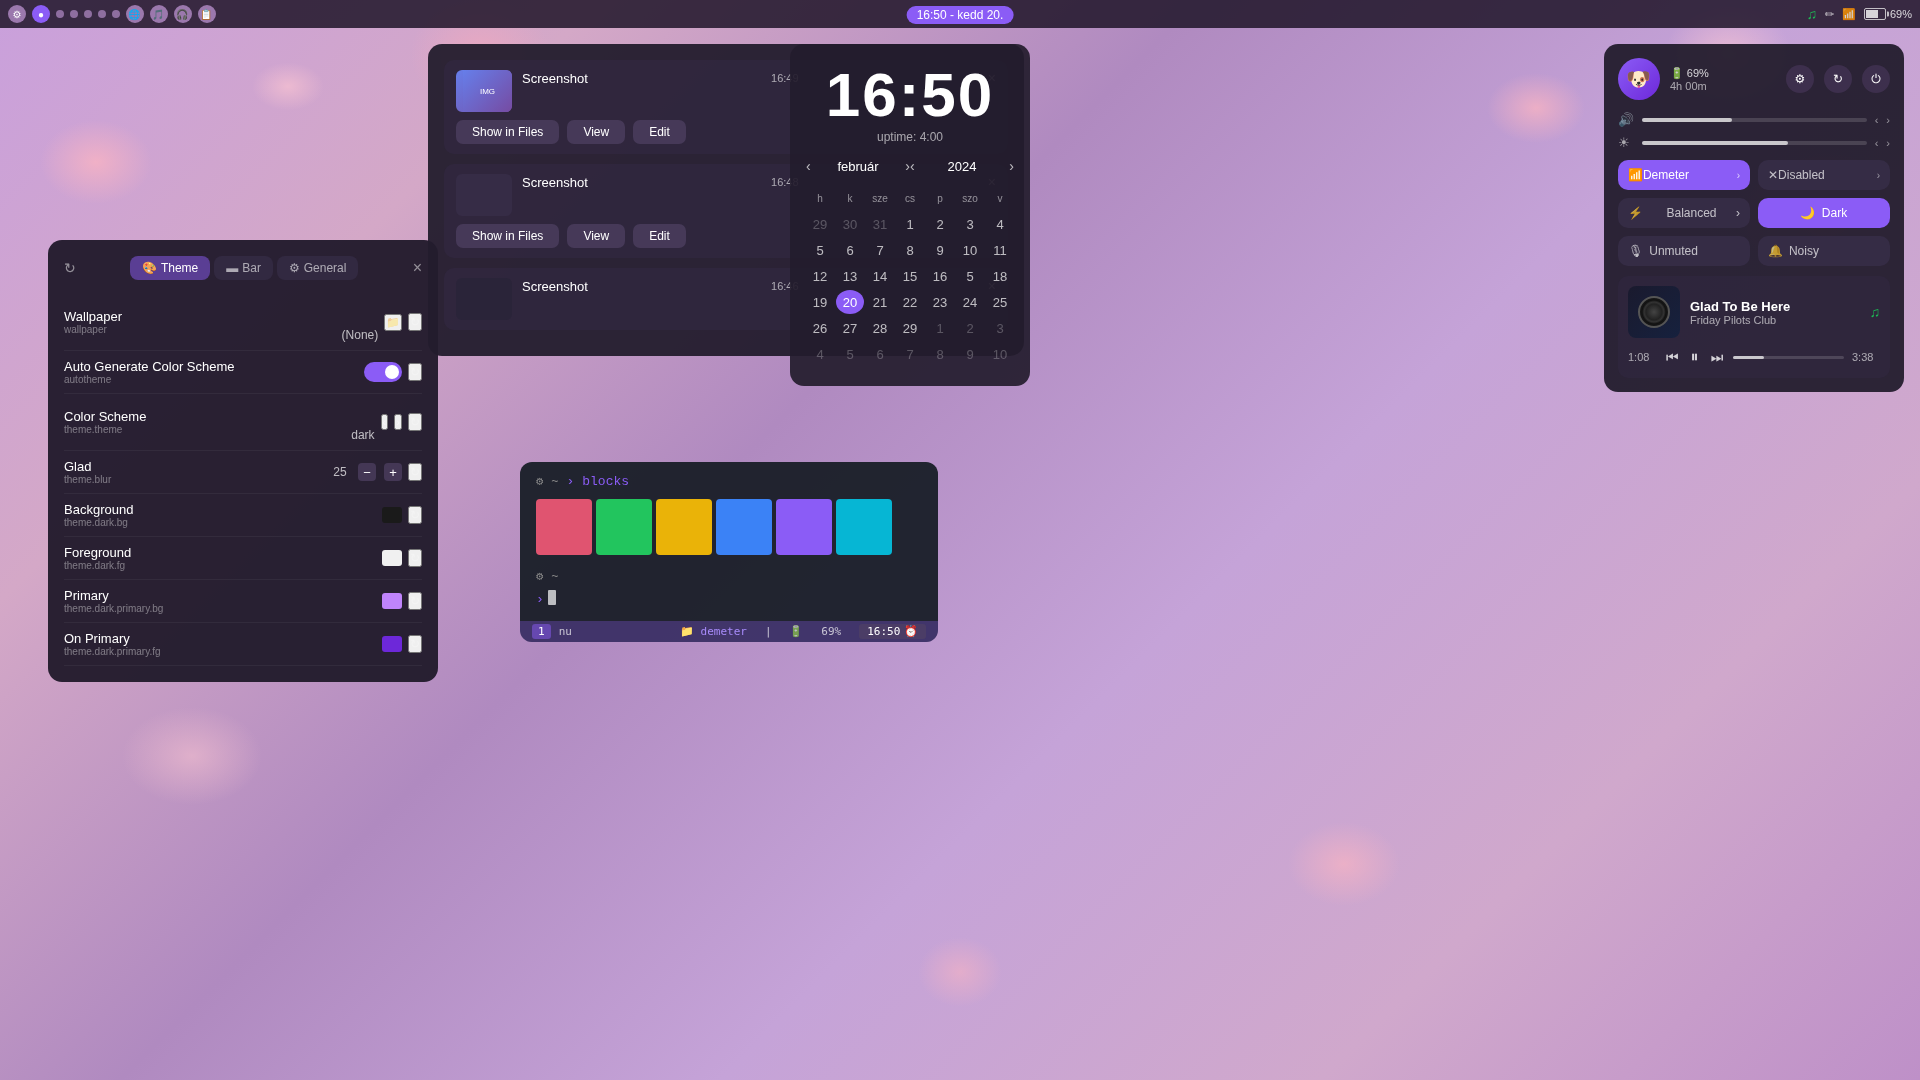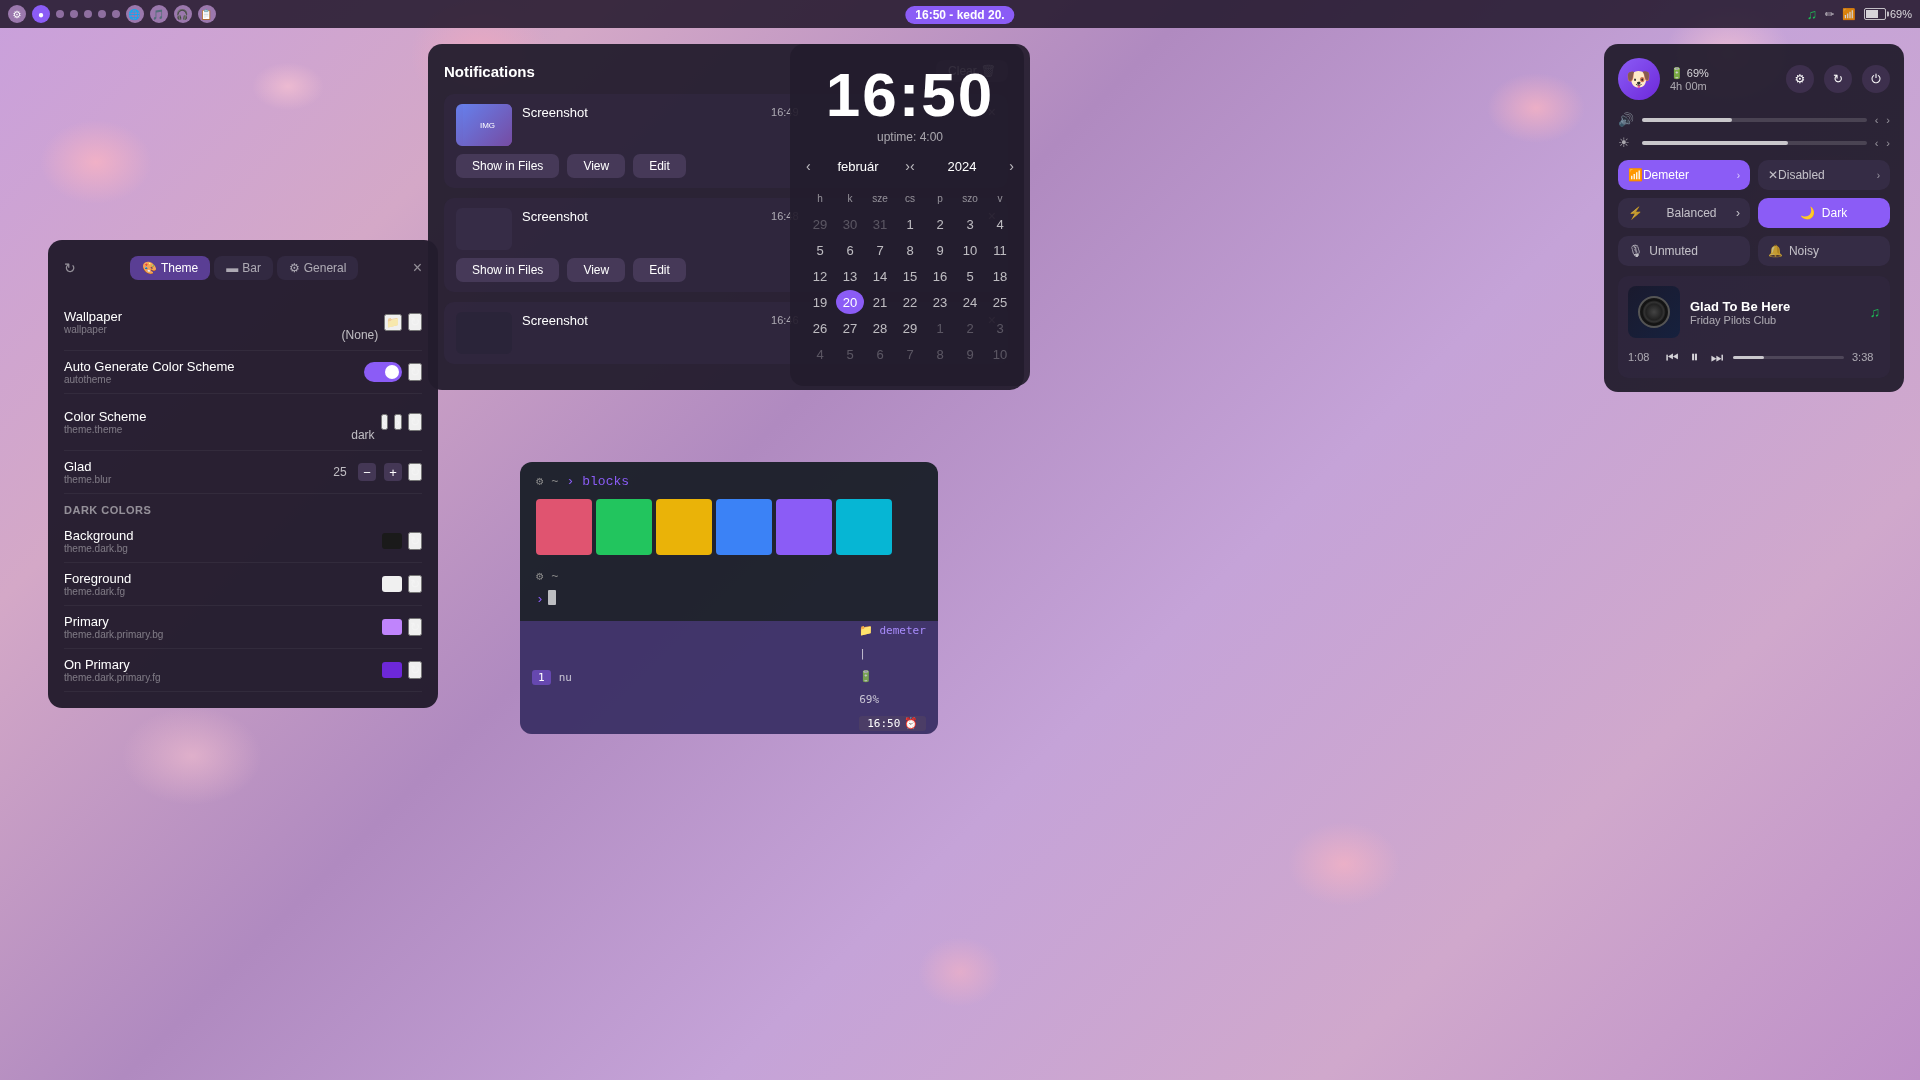--- a/index.html
+++ b/index.html
@@ -82,21 +82,21 @@
       height: 8px;
       border-radius: 50%;
       background: rgba(180,140,200,0.7);
     }
     .time-badge {
       background: #8b5cf6;
       color: white;
       padding: 2px 10px;
       border-radius: 12px;
       font-size: 12px;
-      font-weight: 700;
+      font-weight: 400;
     }
     .topbar-text {
       color: rgba(255,255,255,0.8);
       font-size: 11px;
     }
     .battery-bar {
       display: flex;
       align-items: center;
       gap: 4px;
       color: rgba(255,255,255,0.8);
@@ -785,22 +785,22 @@
     }
     .term-line-num {
       background: rgba(139,92,246,0.5);
       color: white;
       padding: 1px 6px;
       border-radius: 3px;
       font-size: 11px;
     }
     .term-status-right {
       display: flex;
-      gap: 10px;
-      flex-direction: column;
+      align-items: center;
+      gap: 18px;
     }
     .term-path {
       color: #a78bfa;
       font-size: 11px;
     }
     .term-time-badge {
       background: rgba(80,65,100,0.7);
       padding: 1px 8px;
       border-radius: 3px;
       font-size: 11px;
@@ -839,27 +839,20 @@
     <div class="battery-bar">
       <div class="battery-icon">
         <div class="battery-fill"></div>
       </div>
       <span>69%</span>
     </div>
   </div>
 </div>
 
 <div class="notification-panel">
-  <div class="notif-header">
-    <span class="notif-title">Notifications</span>
-    <button class="clear-btn">
-      <span>Clear</span>
-      <span>🗑</span>
-    </button>
-  </div>
 
   <div class="notif-item">
     <div class="notif-row">
       <div class="notif-thumb">
         <div style="width:100%;height:100%;background:linear-gradient(135deg,#667eea,#764ba2);display:flex;align-items:center;justify-content:center;font-size:8px;color:white;margin-left:7px;">IMG</div>
       </div>
       <div class="notif-content">
         <div class="notif-top-row">
           <span class="notif-name">Screenshot</span>
           <span class="notif-time">16:49</span>
@@ -1134,21 +1127,20 @@
     <div class="setting-value">
       <div class="stepper">
         <span class="stepper-val">25</span>
         <button class="stepper-btn">−</button>
         <button class="stepper-btn">+</button>
       </div>
       <button class="setting-refresh">↻</button>
     </div>
   </div>
 
-  <div class="section-header">Dark Colors</div>
 
   <div class="setting-row">
     <div>
       <div class="setting-label">Background</div>
       <div class="setting-sublabel">theme.dark.bg</div>
     </div>
     <div class="setting-value">
       <div class="color-swatch" style="background:#1a1a1a;"></div>
       <button class="setting-refresh">↻</button>
     </div>

